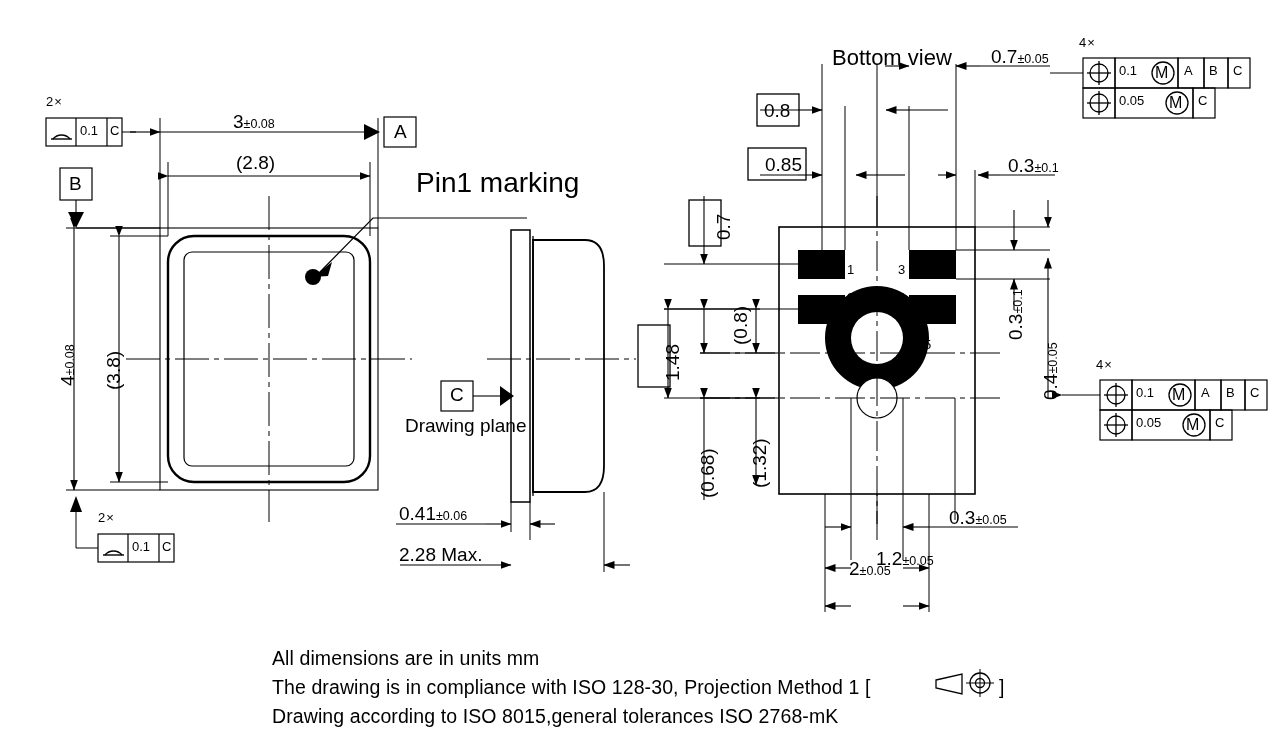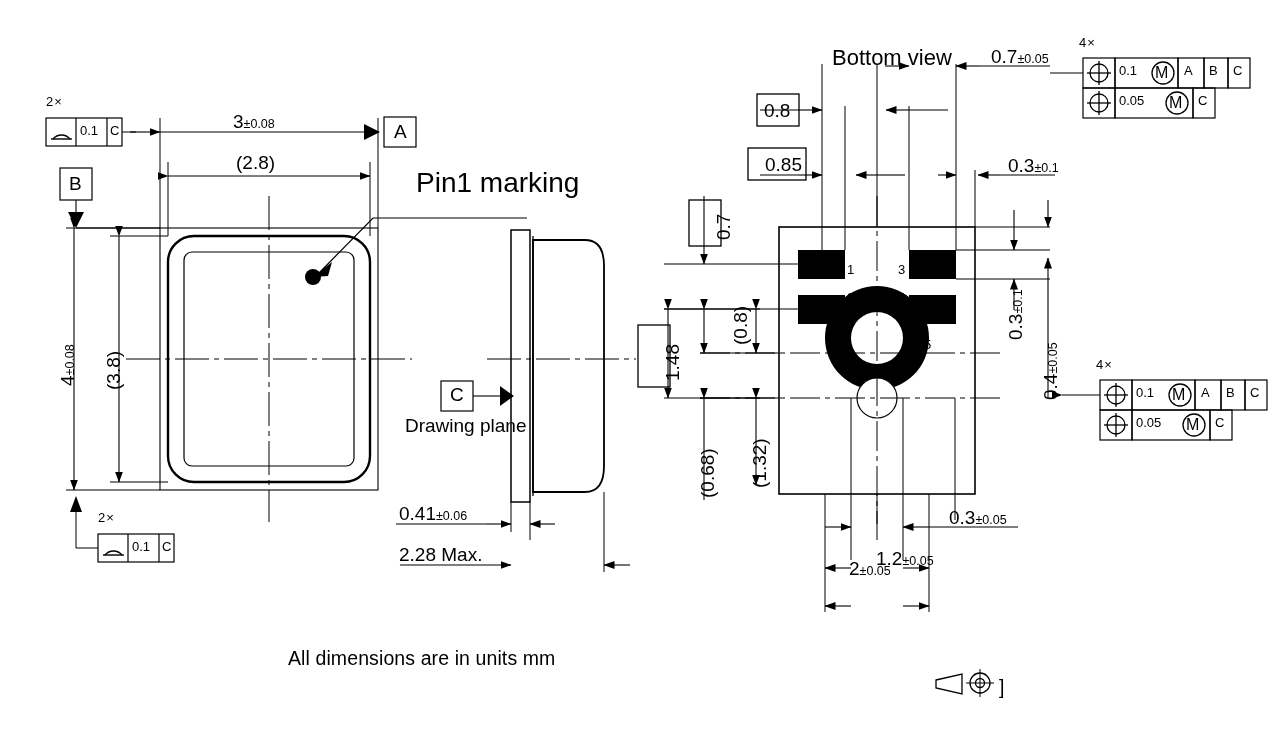--- a/index.html
+++ b/index.html
@@ -411,16 +411,18 @@
 <div class="lbl sm" style="left:1096px;top:357px;letter-spacing:1px;">4×</div>
 <div class="lbl mid" style="left:1136px;top:385px;">0.1</div>
 <div class="lbl" style="left:1172px;top:386px;font-size:16px;">M</div>
 <div class="lbl mid" style="left:1201px;top:385px;">A</div>
 <div class="lbl mid" style="left:1226px;top:385px;">B</div>
 <div class="lbl mid" style="left:1250px;top:385px;">C</div>
 <div class="lbl mid" style="left:1136px;top:415px;">0.05</div>
 <div class="lbl" style="left:1186px;top:416px;font-size:16px;">M</div>
 <div class="lbl mid" style="left:1215px;top:415px;">C</div>
 
-<div class="notes" style="left:288px;top:647px;">All dimensions are in units mm</div>
+<div class="notes" style="left:272px;top:647px;">All dimensions are in units mm</div>
+<div class="notes" style="left:272px;top:676px;">The drawing is in compliance with ISO 128-30, Projection Method 1 [</div>
 <div class="notes" style="left:999px;top:676px;">]</div>
+<div class="notes" style="left:272px;top:705px;">Drawing according to ISO 8015,general tolerances ISO 2768-mK</div>
 
 </div>
 
 </body></html>

